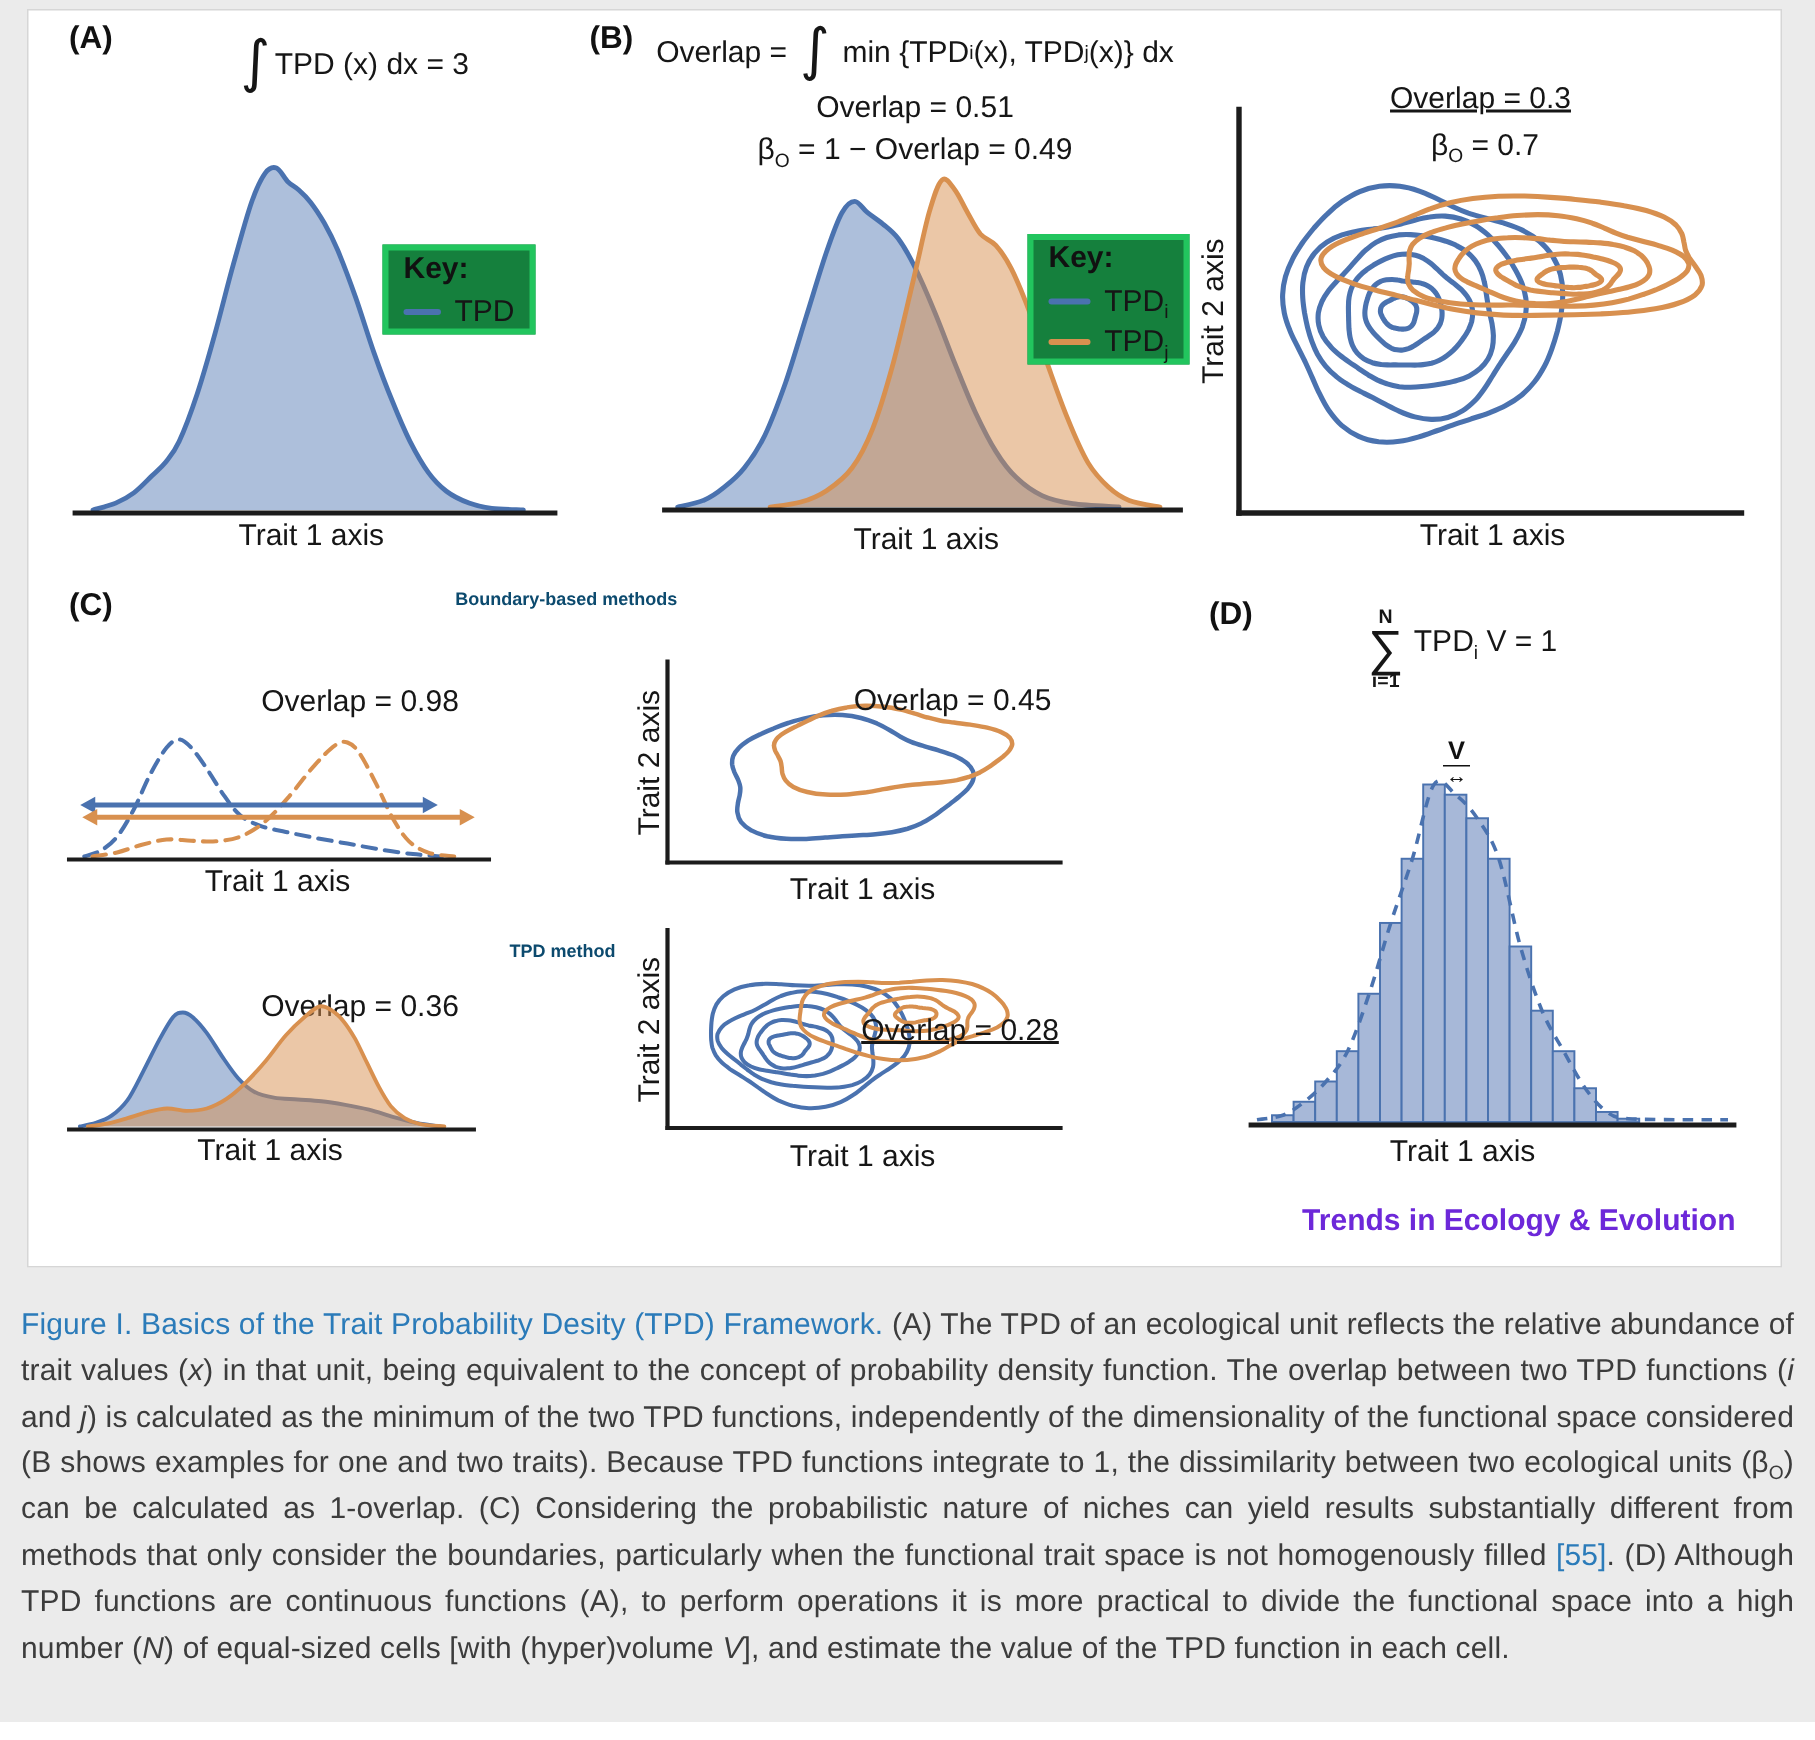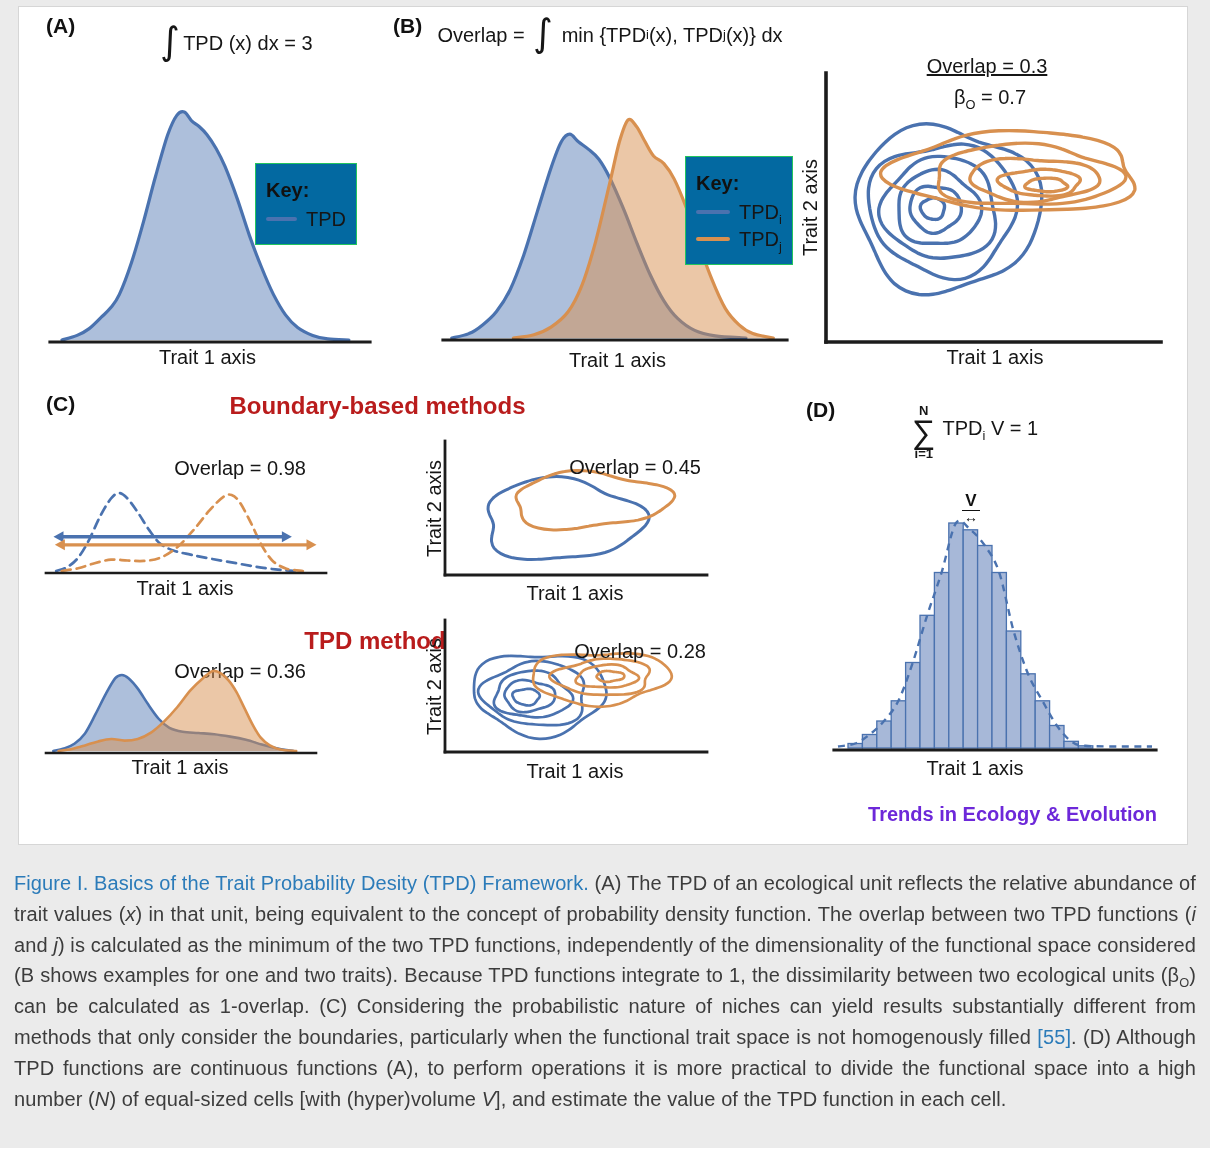--- a/index.html
+++ b/index.html
@@ -9,25 +9,25 @@
   *{box-sizing:border-box;}
   body{margin:0;background:#ffffff;font-family:"Liberation Sans","DejaVu Sans",sans-serif;}
   .page{position:relative;width:1210px;height:1160px;background:#fff;overflow:hidden;}
   .gray-bg{position:absolute;left:0;top:0;width:1210px;height:1148px;background:var(--c-bg);}
   .figure-panel{position:absolute;left:18px;top:6px;width:1170px;height:839px;background:#ffffff;border:1px solid #d6d6d6;}
   .t{position:absolute;}
   .plabel{font-weight:bold;font-size:21px;color:#111;}
   .ann{font-size:20px;color:#161616;text-align:center;white-space:nowrap;}
   .axlabel{font-size:20px;color:#161616;text-align:center;white-space:nowrap;}
   .vlabel{transform:rotate(-90deg);transform-origin:center;text-align:center;}
-  .btitle{font-weight:bold;font-size:24px;color:#b91c1c;text-align:center;white-space:nowrap;}
+  .btitle{font-weight:bold;font-size:12px;color:#0c4a6e;text-align:center;white-space:nowrap;}
   .formula{font-size:20px;color:#161616;display:flex;align-items:center;justify-content:center;white-space:pre;}
   .formula .rt-int, .rt-int{font-size:38px;font-weight:400;line-height:40px;position:relative;top:-2px;margin:0 3px;font-family:"DejaVu Sans",sans-serif;}
   sub{font-size:64%;line-height:0;}
-  .key{position:absolute;background:#0369a1;border:1px solid #22c55e;padding:15px 10px;}
+  .key{position:absolute;background:#15803d;border:4px solid #22c55e;padding:1px 10px;}
   .key-title{font-weight:bold;font-size:20px;color:#111;}
   .key-row{display:flex;align-items:center;gap:9px;margin-top:7px;}
   .key-line{display:inline-block;width:34px;height:4px;border-radius:2px;}
   .key-label{font-size:20px;color:#161616;line-height:1;}
   .sum{display:flex;align-items:flex-start;}
   .sum-stack{display:flex;flex-direction:column;align-items:center;line-height:1;color:#161616;}
   .sum-top,.sum-bot{font-size:13px;font-weight:bold;}
   .sum-sym{font-size:33px;line-height:30px;}
   .sum-body{font-size:20px;color:#161616;margin-left:7px;margin-top:13px;white-space:pre;}
   .v-marker{display:flex;flex-direction:column;align-items:center;line-height:1;}
@@ -59,20 +59,22 @@
     <div>
         <div class="key-row">
           <span class="key-line" style="background: rgb(74, 114, 175);"></span>
           <span class="key-label">TPD</span>
         </div>
       </div>
   </div>
 
   <div class="t plabel" style="left:393px;top:14px;">(B)</div>
   <div class="t formula" style="left:420px;top:12px;width:380px;height:46px;"><span>Overlap = </span><span class="rt-int">∫</span><span> min {TPD</span><sub>i</sub><span>(x), TPD</span><sub>j</sub><span>(x)} dx</span></div>
+  <div class="t ann" style="left:445px;top:61px;width:330px;">Overlap = 0.51</div>
+  <div class="t ann" style="left:445px;top:89px;width:330px;"><span>β</span><sub>O</sub><span> = 1 − Overlap = 0.49</span></div>
   <svg id="chart-B1" class="t" style="left:435px;top:110px;" width="365" height="238">
       <path d="M16.8,228.0C19.7,227.3 28.8,225.8 33.9,223.6C39.1,221.5 43.1,218.6 47.6,214.9C52.2,211.3 56.7,207.7 61.3,201.8C65.9,196.0 70.4,189.5 75.0,180.0C79.5,170.6 84.1,158.2 88.7,145.2C93.2,132.1 97.8,116.1 102.3,101.6C106.9,87.0 112.0,69.6 116.0,58.0C120.0,46.3 123.1,37.4 126.3,31.8C129.4,26.2 132.0,24.2 134.8,24.2C137.7,24.2 140.2,29.3 143.4,31.8C146.5,34.3 150.2,36.5 153.6,39.4C157.1,42.3 160.5,44.7 163.9,49.2C167.3,53.8 170.2,58.7 174.2,66.7C178.2,74.7 183.3,86.3 187.8,97.2C192.4,108.1 197.0,120.8 201.5,132.1C206.1,143.3 210.6,155.0 215.2,164.8C219.8,174.6 224.3,183.7 228.9,190.9C233.4,198.2 237.4,203.5 242.6,208.4C247.7,213.3 253.4,217.5 259.7,220.4C265.9,223.3 271.6,224.5 280.2,225.8C288.7,227.1 305.8,227.6 311.0,228.0L311.0,228L16.8,228Z" fill="rgba(74,114,175,0.45)" stroke="none"></path>
       <path d="M16.8,228.0C19.7,227.3 28.8,225.8 33.9,223.6C39.1,221.5 43.1,218.6 47.6,214.9C52.2,211.3 56.7,207.7 61.3,201.8C65.9,196.0 70.4,189.5 75.0,180.0C79.5,170.6 84.1,158.2 88.7,145.2C93.2,132.1 97.8,116.1 102.3,101.6C106.9,87.0 112.0,69.6 116.0,58.0C120.0,46.3 123.1,37.4 126.3,31.8C129.4,26.2 132.0,24.2 134.8,24.2C137.7,24.2 140.2,29.3 143.4,31.8C146.5,34.3 150.2,36.5 153.6,39.4C157.1,42.3 160.5,44.7 163.9,49.2C167.3,53.8 170.2,58.7 174.2,66.7C178.2,74.7 183.3,86.3 187.8,97.2C192.4,108.1 197.0,120.8 201.5,132.1C206.1,143.3 210.6,155.0 215.2,164.8C219.8,174.6 224.3,183.7 228.9,190.9C233.4,198.2 237.4,203.5 242.6,208.4C247.7,213.3 253.4,217.5 259.7,220.4C265.9,223.3 271.6,224.5 280.2,225.8C288.7,227.1 305.8,227.6 311.0,228.0" fill="none" stroke="#4a72af" stroke-width="3.2" stroke-linecap="round" stroke-linejoin="round"></path>
       <path d="M78.4,228.0C81.8,227.5 92.7,226.5 98.9,224.7C105.2,222.9 110.3,220.9 116.0,217.1C121.7,213.3 128.0,208.7 133.1,201.8C138.3,194.9 142.2,187.3 146.8,175.7C151.4,164.1 155.9,148.8 160.5,132.1C165.0,115.4 170.2,92.1 174.2,75.4C178.2,58.7 181.3,42.7 184.4,31.8C187.6,20.9 190.1,12.5 193.0,10.0C195.8,7.5 198.7,12.9 201.5,16.5C204.4,20.2 207.2,26.9 210.1,31.8C212.9,36.7 215.5,42.3 218.6,46.0C221.8,49.6 225.5,49.8 228.9,53.6C232.3,57.4 235.4,61.6 239.1,68.9C242.8,76.1 247.1,86.7 251.1,97.2C255.1,107.7 258.8,120.1 263.1,132.1C267.4,144.1 272.2,158.1 276.8,169.1C281.3,180.2 285.9,190.9 290.4,198.6C295.0,206.2 299.6,210.7 304.1,214.9C308.7,219.1 312.1,221.5 317.8,223.6C323.5,225.8 334.9,227.3 338.3,228.0L338.3,228L78.4,228Z" fill="rgba(216,144,79,0.50)" stroke="none"></path>
       <path d="M78.4,228.0C81.8,227.5 92.7,226.5 98.9,224.7C105.2,222.9 110.3,220.9 116.0,217.1C121.7,213.3 128.0,208.7 133.1,201.8C138.3,194.9 142.2,187.3 146.8,175.7C151.4,164.1 155.9,148.8 160.5,132.1C165.0,115.4 170.2,92.1 174.2,75.4C178.2,58.7 181.3,42.7 184.4,31.8C187.6,20.9 190.1,12.5 193.0,10.0C195.8,7.5 198.7,12.9 201.5,16.5C204.4,20.2 207.2,26.9 210.1,31.8C212.9,36.7 215.5,42.3 218.6,46.0C221.8,49.6 225.5,49.8 228.9,53.6C232.3,57.4 235.4,61.6 239.1,68.9C242.8,76.1 247.1,86.7 251.1,97.2C255.1,107.7 258.8,120.1 263.1,132.1C267.4,144.1 272.2,158.1 276.8,169.1C281.3,180.2 285.9,190.9 290.4,198.6C295.0,206.2 299.6,210.7 304.1,214.9C308.7,219.1 312.1,221.5 317.8,223.6C323.5,225.8 334.9,227.3 338.3,228.0" fill="none" stroke="#d8904f" stroke-width="3.2" stroke-linecap="round" stroke-linejoin="round"></path>
       <line x1="8" y1="230" x2="352" y2="230" stroke="#1c1c1c" stroke-width="3.2" stroke-linecap="square"></line>
     </svg>
   <div class="t axlabel" style="left:435px;top:349px;width:365px;">Trait 1 axis</div>
   <div class="key t" style="left:685px;top:156px;width:108px;">
     <div class="key-title">Key:</div>
@@ -152,21 +154,21 @@
       <path d="M137.2,80.0C137.8,81.1 138.2,82.3 138.2,83.5C138.2,84.6 137.9,85.8 137.3,86.9C136.7,88.0 135.8,89.0 134.8,90.0C133.8,91.0 132.5,91.9 131.2,92.7C129.9,93.6 128.5,94.3 127.1,95.1C125.8,95.8 124.3,96.6 122.9,97.2C121.5,97.9 120.0,98.6 118.5,99.2C116.9,99.8 115.3,100.4 113.6,100.9C111.9,101.3 110.2,101.7 108.3,102.0C106.5,102.2 104.6,102.4 102.8,102.4C100.9,102.4 99.1,102.3 97.3,102.1C95.5,101.9 93.7,101.6 92.0,101.4C90.3,101.1 88.6,100.8 86.9,100.5C85.2,100.3 83.6,100.0 81.8,99.7C80.1,99.5 78.2,99.3 76.4,98.9C74.6,98.6 72.7,98.3 70.9,97.8C69.1,97.3 67.2,96.7 65.7,96.0C64.1,95.2 62.7,94.3 61.6,93.4C60.6,92.4 59.8,91.2 59.3,90.1C58.9,89.0 58.8,87.7 58.9,86.6C59.0,85.4 59.5,84.2 59.9,83.2C60.4,82.1 61.0,81.0 61.5,80.0C62.0,79.0 62.5,78.1 62.9,77.1C63.3,76.2 63.6,75.3 63.9,74.3C64.1,73.3 64.3,72.3 64.6,71.3C64.9,70.3 65.2,69.2 65.7,68.2C66.3,67.2 67.0,66.1 67.9,65.2C68.8,64.2 69.9,63.3 71.2,62.5C72.5,61.7 74.0,60.9 75.5,60.3C77.1,59.7 78.8,59.1 80.5,58.6C82.2,58.1 84.0,57.7 85.8,57.3C87.7,56.9 89.5,56.6 91.4,56.3C93.3,56.1 95.3,55.8 97.3,55.7C99.3,55.6 101.3,55.5 103.3,55.7C105.3,55.8 107.3,56.1 109.1,56.5C111.0,57.0 112.8,57.6 114.3,58.3C115.8,59.1 117.2,60.0 118.3,60.9C119.5,61.9 120.4,62.9 121.2,63.9C122.1,64.9 122.7,65.9 123.4,66.9C124.1,67.8 124.7,68.6 125.5,69.5C126.3,70.3 127.1,71.0 128.1,71.8C129.1,72.6 130.2,73.4 131.3,74.2C132.4,75.0 133.7,75.9 134.6,76.9C135.6,77.9 136.6,78.9 137.2,80.0Z" fill="none" stroke="#4a72af" stroke-width="2.7" stroke-linejoin="round"></path>
       <path d="M120.0,80.9C120.0,81.7 119.9,82.4 119.7,83.1C119.6,83.8 119.4,84.5 119.1,85.2C118.8,85.9 118.4,86.6 117.9,87.3C117.5,87.9 116.8,88.6 116.1,89.2C115.4,89.7 114.5,90.3 113.6,90.7C112.7,91.2 111.6,91.6 110.6,92.0C109.6,92.3 108.5,92.6 107.4,92.9C106.3,93.2 105.3,93.5 104.2,93.8C103.2,94.1 102.2,94.4 101.1,94.7C100.0,95.1 99.0,95.4 97.8,95.7C96.7,96.1 95.4,96.4 94.2,96.7C92.9,96.9 91.5,97.2 90.1,97.2C88.8,97.3 87.3,97.3 86.0,97.1C84.7,96.9 83.4,96.6 82.2,96.2C81.1,95.7 80.1,95.1 79.2,94.5C78.3,93.9 77.6,93.2 76.9,92.5C76.3,91.8 75.8,91.1 75.3,90.4C74.8,89.8 74.5,89.1 74.0,88.5C73.6,87.8 73.2,87.2 72.7,86.6C72.3,86.0 71.8,85.4 71.4,84.8C71.0,84.2 70.5,83.6 70.2,82.9C69.9,82.3 69.6,81.6 69.5,80.9C69.4,80.3 69.4,79.6 69.5,78.9C69.6,78.2 69.8,77.5 70.1,76.8C70.3,76.1 70.7,75.5 71.1,74.8C71.5,74.1 72.0,73.5 72.5,72.8C73.0,72.2 73.5,71.5 74.1,70.8C74.7,70.1 75.4,69.5 76.1,68.8C76.9,68.2 77.8,67.5 78.8,67.0C79.8,66.5 81.0,66.0 82.2,65.7C83.4,65.3 84.8,65.1 86.1,65.0C87.5,64.9 88.9,65.0 90.3,65.1C91.6,65.2 92.9,65.5 94.2,65.8C95.4,66.1 96.6,66.5 97.7,66.8C98.8,67.1 99.8,67.5 100.8,67.8C101.8,68.1 102.8,68.3 103.9,68.6C104.9,68.8 106.0,69.0 107.1,69.2C108.2,69.4 109.4,69.6 110.5,70.0C111.6,70.3 112.8,70.6 113.8,71.0C114.8,71.4 115.8,72.0 116.6,72.5C117.4,73.1 118.1,73.8 118.6,74.4C119.1,75.1 119.5,75.8 119.7,76.6C120.0,77.3 120.0,78.0 120.1,78.8C120.1,79.5 120.1,80.2 120.0,80.9Z" fill="none" stroke="#4a72af" stroke-width="2.7" stroke-linejoin="round"></path>
       <path d="M104.6,81.8C104.5,82.2 104.3,82.5 104.0,82.9C103.8,83.2 103.5,83.5 103.2,83.9C102.9,84.2 102.6,84.5 102.4,84.8C102.1,85.1 101.9,85.4 101.7,85.7C101.4,86.0 101.2,86.4 101.0,86.7C100.8,87.1 100.5,87.5 100.2,87.8C99.9,88.2 99.5,88.6 99.1,88.9C98.6,89.2 98.1,89.5 97.5,89.8C96.9,90.0 96.2,90.2 95.5,90.3C94.8,90.4 94.1,90.5 93.4,90.5C92.6,90.4 91.9,90.4 91.2,90.3C90.5,90.2 89.9,90.0 89.2,89.8C88.6,89.7 88.0,89.5 87.4,89.3C86.8,89.2 86.3,89.0 85.7,88.8C85.2,88.6 84.6,88.4 84.1,88.2C83.6,88.0 83.1,87.8 82.6,87.6C82.2,87.3 81.7,87.1 81.3,86.8C81.0,86.5 80.6,86.2 80.3,85.9C80.0,85.6 79.8,85.2 79.6,84.9C79.4,84.6 79.2,84.2 79.0,83.9C78.9,83.5 78.7,83.2 78.5,82.9C78.3,82.5 78.2,82.2 78.0,81.8C77.8,81.4 77.6,81.0 77.5,80.7C77.4,80.3 77.4,79.8 77.4,79.4C77.4,79.0 77.5,78.6 77.7,78.2C78.0,77.8 78.3,77.4 78.7,77.1C79.1,76.8 79.7,76.5 80.2,76.3C80.8,76.0 81.5,75.8 82.1,75.7C82.7,75.5 83.4,75.4 84.0,75.3C84.7,75.2 85.3,75.1 85.9,75.0C86.5,74.9 87.1,74.8 87.6,74.7C88.2,74.6 88.8,74.5 89.4,74.4C90.0,74.2 90.6,74.1 91.2,74.0C91.9,73.9 92.5,73.9 93.2,73.8C93.8,73.8 94.5,73.8 95.2,73.9C95.8,74.0 96.5,74.1 97.1,74.3C97.7,74.5 98.3,74.7 98.8,74.9C99.4,75.1 99.8,75.4 100.3,75.7C100.8,76.0 101.2,76.3 101.6,76.6C102.0,76.8 102.4,77.2 102.8,77.5C103.2,77.8 103.5,78.1 103.8,78.5C104.1,78.8 104.3,79.2 104.5,79.5C104.7,79.9 104.8,80.3 104.8,80.7C104.8,81.0 104.8,81.4 104.6,81.8Z" fill="none" stroke="#4a72af" stroke-width="2.7" stroke-linejoin="round"></path>
       <path d="M236.7,62.6C236.4,63.9 235.7,65.2 234.6,66.5C233.4,67.7 231.6,68.9 229.7,70.0C227.7,71.0 225.2,72.0 222.8,72.8C220.5,73.7 217.7,74.4 215.4,75.2C213.0,75.9 210.6,76.5 208.5,77.3C206.4,78.0 204.6,78.7 202.8,79.6C201.0,80.5 199.5,81.4 197.7,82.4C195.9,83.4 194.1,84.6 191.9,85.7C189.7,86.7 187.3,87.9 184.5,88.8C181.7,89.6 178.5,90.5 175.2,91.0C171.8,91.5 168.1,91.8 164.6,91.8C161.0,91.8 157.3,91.5 154.0,91.0C150.6,90.6 147.3,89.9 144.4,89.1C141.4,88.4 138.7,87.5 136.0,86.7C133.4,85.8 131.0,85.0 128.6,84.2C126.2,83.3 123.8,82.6 121.5,81.8C119.1,81.0 116.7,80.2 114.4,79.3C112.2,78.5 109.8,77.6 107.9,76.6C105.9,75.7 104.1,74.6 102.7,73.5C101.3,72.4 100.2,71.2 99.4,70.0C98.7,68.8 98.4,67.5 98.2,66.3C97.9,65.1 98.1,63.8 98.2,62.6C98.3,61.4 98.5,60.2 98.7,58.9C98.8,57.7 98.9,56.5 99.2,55.2C99.5,53.9 99.7,52.6 100.3,51.3C101.0,50.0 101.7,48.6 103.0,47.4C104.4,46.1 106.1,44.8 108.3,43.8C110.5,42.8 113.4,41.9 116.4,41.2C119.4,40.5 123.0,40.1 126.5,39.8C130.0,39.5 133.8,39.5 137.2,39.5C140.7,39.6 144.1,39.8 147.3,39.9C150.5,40.1 153.4,40.3 156.3,40.3C159.1,40.3 161.8,40.3 164.6,40.2C167.4,40.0 170.2,39.7 173.2,39.5C176.2,39.2 179.5,38.9 182.8,38.7C186.1,38.5 189.8,38.3 193.3,38.4C196.8,38.5 200.4,38.7 203.7,39.1C207.0,39.6 210.3,40.2 213.1,41.0C215.9,41.8 218.4,42.8 220.6,43.9C222.9,44.9 224.7,46.1 226.4,47.3C228.0,48.5 229.4,49.7 230.7,51.0C232.0,52.2 233.2,53.5 234.1,54.7C235.0,56.0 235.9,57.3 236.3,58.6C236.7,59.9 237.0,61.3 236.7,62.6Z" fill="none" stroke="#d8904f" stroke-width="2.7" stroke-linejoin="round"></path>
       <path d="M211.3,62.1C210.8,62.9 210.4,63.6 210.2,64.4C209.9,65.2 209.9,66.0 209.9,66.8C209.8,67.6 210.0,68.5 209.9,69.4C209.8,70.3 209.7,71.3 209.1,72.2C208.6,73.1 207.8,74.0 206.6,74.9C205.5,75.7 203.9,76.4 202.1,77.1C200.3,77.7 198.1,78.2 196.0,78.6C193.8,79.0 191.3,79.2 189.0,79.4C186.6,79.5 184.2,79.6 181.9,79.7C179.6,79.7 177.3,79.7 175.1,79.7C172.9,79.8 170.7,79.8 168.5,79.8C166.3,79.8 164.1,79.8 161.9,79.7C159.7,79.7 157.5,79.6 155.4,79.4C153.2,79.2 151.0,78.9 149.0,78.6C147.0,78.2 145.1,77.7 143.3,77.2C141.5,76.7 139.9,76.1 138.4,75.5C136.8,74.9 135.4,74.3 134.0,73.6C132.5,73.0 131.2,72.4 129.7,71.7C128.2,71.1 126.6,70.5 125.1,69.8C123.6,69.1 121.9,68.4 120.4,67.6C119.0,66.8 117.5,65.9 116.5,65.0C115.5,64.1 114.7,63.1 114.4,62.1C114.2,61.1 114.4,60.1 115.1,59.2C115.8,58.2 117.1,57.3 118.6,56.5C120.1,55.7 122.1,54.9 124.1,54.3C126.1,53.7 128.4,53.2 130.4,52.7C132.5,52.2 134.6,51.8 136.4,51.4C138.3,51.0 139.9,50.6 141.6,50.1C143.2,49.7 144.5,49.2 146.1,48.7C147.6,48.1 149.0,47.5 150.6,47.0C152.2,46.5 153.9,45.9 155.8,45.4C157.7,45.0 159.7,44.5 161.8,44.2C164.0,43.9 166.2,43.7 168.5,43.6C170.8,43.5 173.1,43.6 175.4,43.6C177.7,43.7 180.0,43.9 182.3,44.1C184.5,44.3 186.8,44.5 189.1,44.8C191.3,45.1 193.6,45.4 195.8,45.7C198.1,46.1 200.3,46.5 202.4,47.0C204.5,47.6 206.5,48.2 208.2,48.9C209.9,49.6 211.4,50.4 212.5,51.2C213.5,52.1 214.2,53.1 214.6,54.0C214.9,55.0 214.8,56.0 214.5,56.9C214.3,57.9 213.6,58.8 213.1,59.7C212.5,60.5 211.8,61.3 211.3,62.1Z" fill="none" stroke="#d8904f" stroke-width="2.7" stroke-linejoin="round"></path>
       <path d="M203.7,61.7C204.1,62.3 204.2,62.9 204.0,63.5C203.9,64.1 203.4,64.7 202.8,65.2C202.2,65.7 201.4,66.3 200.5,66.7C199.6,67.2 198.6,67.6 197.6,68.1C196.6,68.5 195.5,68.8 194.4,69.2C193.4,69.6 192.3,69.9 191.2,70.3C190.1,70.6 189.0,70.9 187.8,71.2C186.6,71.5 185.4,71.8 184.1,72.0C182.8,72.2 181.4,72.3 180.1,72.4C178.7,72.5 177.3,72.5 175.9,72.5C174.6,72.5 173.2,72.4 171.9,72.3C170.6,72.2 169.3,72.1 168.1,72.0C166.8,71.9 165.5,71.9 164.2,71.8C162.9,71.7 161.6,71.7 160.1,71.7C158.7,71.6 157.1,71.6 155.6,71.5C154.0,71.4 152.3,71.3 150.8,71.1C149.2,70.9 147.6,70.6 146.3,70.2C145.0,69.9 143.8,69.4 142.9,68.9C142.0,68.4 141.3,67.8 140.9,67.2C140.6,66.5 140.5,65.9 140.6,65.2C140.7,64.6 141.1,64.0 141.5,63.4C141.9,62.8 142.5,62.2 142.9,61.7C143.4,61.2 143.9,60.7 144.3,60.2C144.7,59.7 145.0,59.2 145.4,58.7C145.8,58.2 146.1,57.7 146.6,57.2C147.0,56.8 147.5,56.3 148.1,55.8C148.7,55.3 149.4,54.9 150.2,54.5C151.1,54.0 152.0,53.7 153.1,53.3C154.1,53.0 155.2,52.7 156.4,52.4C157.5,52.1 158.7,51.9 159.9,51.6C161.1,51.3 162.4,51.1 163.6,50.9C164.9,50.6 166.2,50.4 167.6,50.1C169.0,49.9 170.4,49.7 171.9,49.6C173.4,49.4 175.0,49.3 176.5,49.3C178.1,49.3 179.7,49.4 181.1,49.6C182.6,49.8 184.0,50.1 185.3,50.4C186.5,50.8 187.6,51.3 188.6,51.7C189.5,52.2 190.3,52.7 191.0,53.2C191.7,53.7 192.3,54.2 192.9,54.7C193.6,55.2 194.1,55.6 194.8,56.0C195.5,56.5 196.3,56.9 197.1,57.3C197.9,57.7 198.9,58.1 199.7,58.6C200.5,59.0 201.5,59.5 202.1,60.0C202.8,60.6 203.4,61.1 203.7,61.7Z" fill="none" stroke="#d8904f" stroke-width="2.7" stroke-linejoin="round"></path>
       <path d="M189.3,61.3C189.2,61.6 189.2,61.8 189.1,62.1C189.0,62.4 188.8,62.6 188.6,62.9C188.4,63.1 188.1,63.3 187.8,63.6C187.5,63.8 187.0,64.0 186.6,64.2C186.1,64.3 185.5,64.5 185.0,64.6C184.4,64.8 183.8,64.9 183.2,65.0C182.7,65.1 182.1,65.1 181.5,65.2C181.0,65.3 180.5,65.4 180.0,65.5C179.5,65.6 179.0,65.7 178.5,65.8C178.0,65.9 177.4,66.1 176.9,66.2C176.3,66.3 175.7,66.5 175.1,66.6C174.4,66.7 173.7,66.8 173.0,66.9C172.3,66.9 171.5,66.9 170.8,66.9C170.1,66.9 169.4,66.8 168.8,66.6C168.1,66.5 167.5,66.3 167.0,66.1C166.5,65.9 166.1,65.7 165.7,65.5C165.3,65.3 164.9,65.0 164.6,64.8C164.3,64.6 164.0,64.3 163.7,64.1C163.4,63.9 163.2,63.7 162.9,63.5C162.7,63.2 162.4,63.0 162.2,62.8C162.0,62.5 161.8,62.3 161.7,62.1C161.6,61.8 161.6,61.6 161.6,61.3C161.7,61.1 161.8,60.8 161.9,60.6C162.1,60.4 162.3,60.1 162.5,59.9C162.8,59.7 163.0,59.5 163.3,59.2C163.5,59.0 163.8,58.8 164.0,58.6C164.3,58.4 164.6,58.1 164.9,57.9C165.2,57.7 165.5,57.5 165.9,57.2C166.3,57.0 166.7,56.8 167.2,56.6C167.7,56.4 168.3,56.3 169.0,56.2C169.6,56.1 170.3,56.0 171.0,56.0C171.7,55.9 172.4,56.0 173.1,56.0C173.8,56.1 174.4,56.2 175.1,56.2C175.7,56.3 176.3,56.4 176.8,56.5C177.4,56.6 177.9,56.7 178.5,56.8C179.1,56.9 179.6,56.9 180.2,57.0C180.8,57.0 181.4,57.1 182.0,57.2C182.6,57.2 183.3,57.3 183.9,57.4C184.6,57.5 185.2,57.6 185.8,57.7C186.3,57.9 186.9,58.1 187.3,58.3C187.7,58.5 188.1,58.7 188.4,59.0C188.7,59.2 188.9,59.5 189.0,59.7C189.2,60.0 189.2,60.3 189.3,60.5C189.3,60.8 189.3,61.1 189.3,61.3Z" fill="none" stroke="#d8904f" stroke-width="2.7" stroke-linejoin="round"></path>
       <line x1="10" y1="5" x2="10" y2="137" stroke="#1c1c1c" stroke-width="2.8" stroke-linecap="square"></line>
       <line x1="10" y1="137" x2="272" y2="137" stroke="#1c1c1c" stroke-width="2.8" stroke-linecap="square"></line>
     </svg>
-  <div class="t ann" style="left:545px;top:640px;width:190px;">Overlap = 0.28</div>
+  <div class="t ann" style="left:545px;top:676px;width:190px;text-decoration:underline;">Overlap = 0.28</div>
   <div class="t axlabel vlabel" style="left:374px;top:675px;width:120px;">Trait 2 axis</div>
   <div class="t axlabel" style="left:440px;top:760px;width:270px;">Trait 1 axis</div>
 
   <div class="t plabel" style="left:806px;top:398px;">(D)</div>
   <div class="t sum" style="left:912px;top:404px;">
     <div class="sum-stack">
       <div class="sum-top">N</div>
       <div class="sum-sym">∑</div>
       <div class="sum-bot">i=1</div>
     </div>

